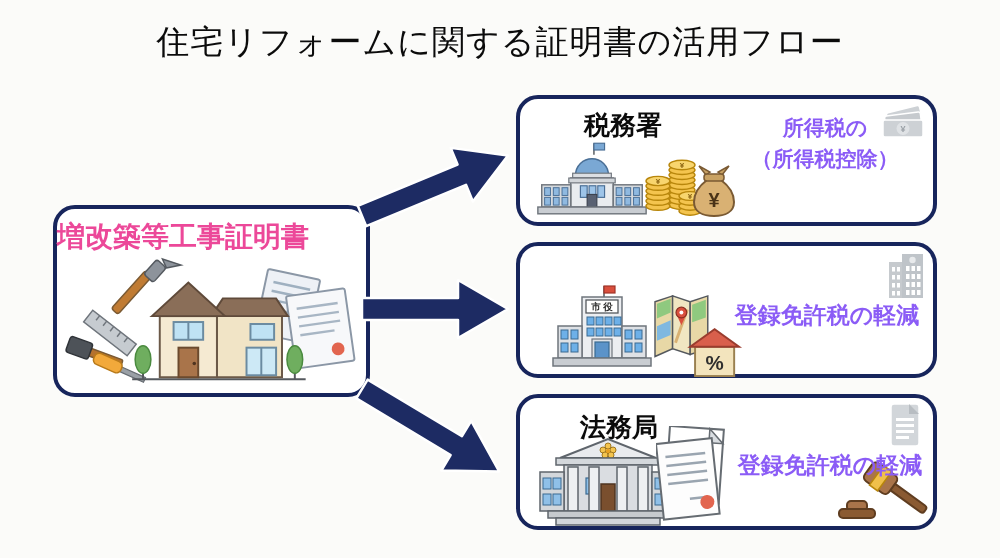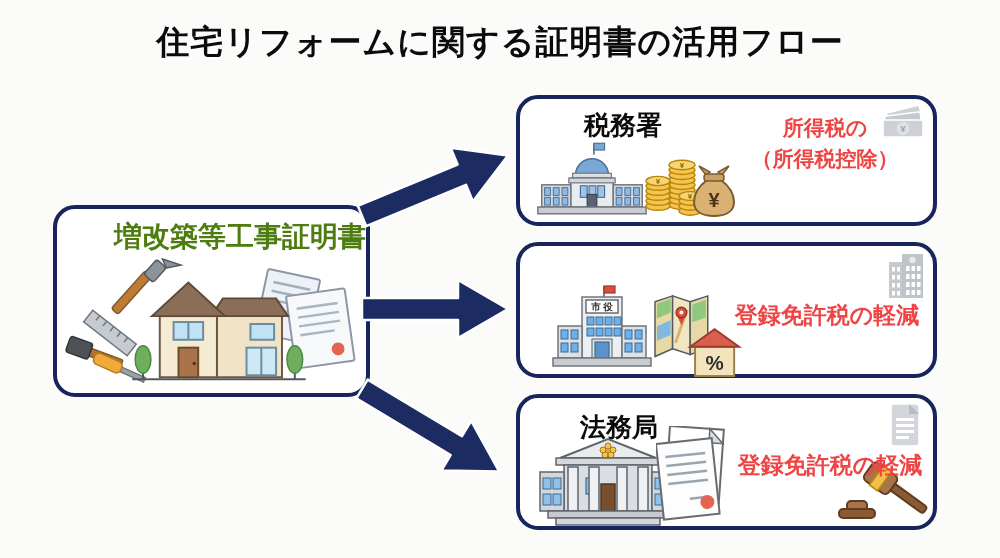--- a/index.html
+++ b/index.html
@@ -1,34 +1,34 @@
 <!DOCTYPE html>
 <html><head>
 <meta charset="utf-8">
 <style>
   *{margin:0;padding:0;box-sizing:border-box}
   html,body{width:1000px;height:558px}
   body{background:#fbfbf9;font-family:"Liberation Sans",sans-serif;overflow:hidden}
   .canvas{position:relative;width:1000px;height:558px;background:#fbfbf9}
   .title{position:absolute;top:20px;left:0;width:100%;text-align:center;
-         font-size:33px;font-weight:bold;color:#0b0b0b;letter-spacing:1px}
+         font-size:33px;font-weight:normal;color:#0b0b0b;letter-spacing:1px}
   .box{position:absolute;background:#fff;border:4px solid #17255c;border-radius:22px}
   .src{left:53px;top:205px;width:317px;height:192px;z-index:1}
-  .src-label{position:absolute;top:9px;left:0;width:100%;text-align:right;
-             font-size:28px;font-weight:bold;color:#4d7c0f}
+  .src-label{position:absolute;top:9px;left:0;width:100%;text-align:left;
+             font-size:28px;font-weight:bold;color:#ec4899}
   .src-art{position:absolute;left:6px;top:46px;width:300px;height:138px}
   .dest{left:516px;width:421px;z-index:3}
   .d1{top:95px;height:131px}
   .d2{top:242px;height:136px}
   .d3{top:394px;height:136px}
   .dest-name{position:absolute;font-size:26px;font-weight:bold;color:#0b0b0b;white-space:nowrap}
   .d1 .dest-name{left:64px;top:9px}
   .d2 .dest-name{left:54px;top:12px}
   .d3 .dest-name{left:60px;top:12px}
-  .benefit{position:absolute;text-align:center;font-weight:bold;color:#ef4444}
+  .benefit{position:absolute;text-align:center;font-weight:bold;color:#8b5cf6}
   .d1 .benefit{left:196px;top:13px;width:218px;font-size:21px;line-height:31px}
   .d2 .benefit{left:200px;top:54px;width:214px;font-size:23px}
   .d3 .benefit{left:202px;top:52px;width:216px;font-size:23px}
   .arrows{position:absolute;left:0;top:0;width:1000px;height:558px;z-index:2;pointer-events:none}
   .abs{position:absolute}
   svg{display:block}
 </style>
 </head>
 <body>
 

